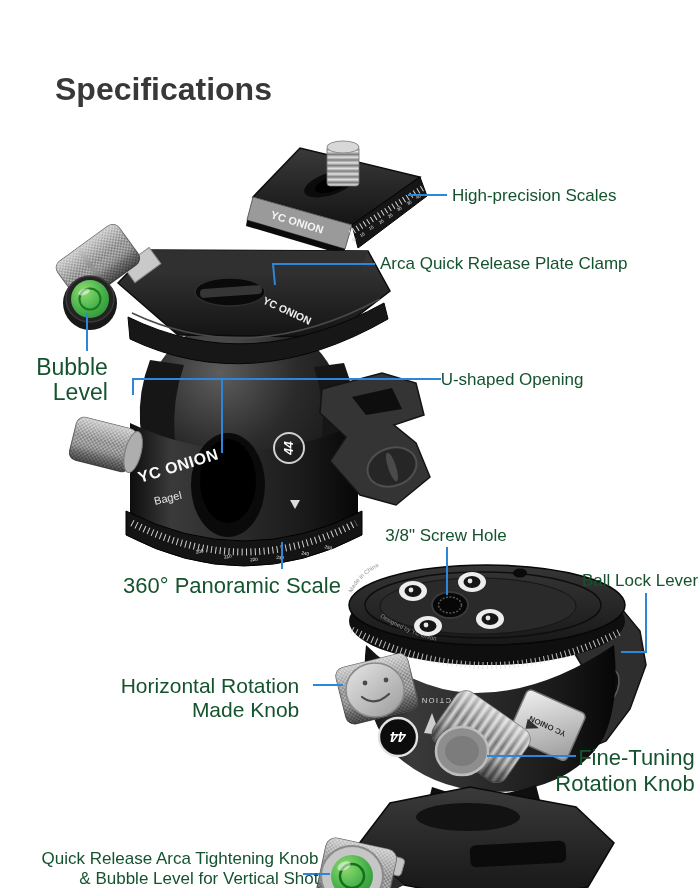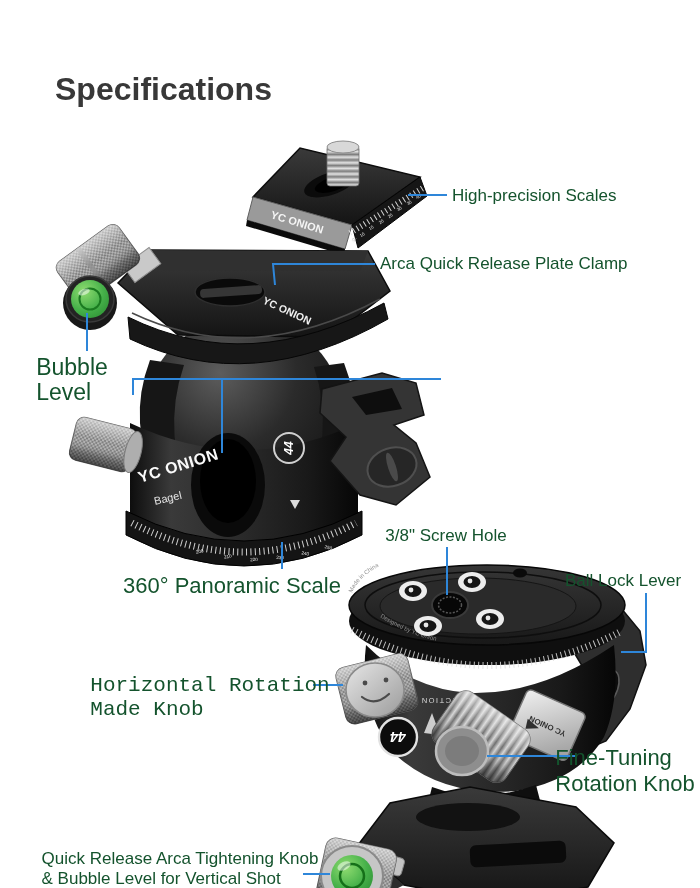--- a/index.html
+++ b/index.html
@@ -7,24 +7,24 @@
     width:700px;height:888px;background:#ffffff;position:relative;overflow:hidden;
     font-family:"Liberation Sans", sans-serif;
   }
   #stage{position:absolute;left:0;top:0;width:700px;height:748px;margin-top:45px;}
   .title{
     position:absolute;left:55px;top:26px;font-size:32px;font-weight:700;color:#383838;
     letter-spacing:0;
   }
   .label{position:absolute;color:#14532d;white-space:nowrap;line-height:1.18;}
   .label .ln{display:block;}
-  .ctr{transform:translateX(-50%);text-align:left;}
+  .ctr{transform:translateX(-50%);text-align:right;}
   .fs17{font-size:17px;}
   .fs18{font-size:22px;}
-  .fs21{font-size:21px;line-height:1.15;font-family:Liberation Mono, monospace;}
+  .fs21{font-size:21px;line-height:1.15;}
   .fs22{font-size:22px;}
   .fs23{font-size:23px;line-height:1.08;}
   svg{position:absolute;left:0;top:0;}
   .leader{stroke:#2e86d9;stroke-width:2;fill:none;}
 </style>
 </head>
 <body>
 
 <div id="stage">
 
@@ -305,27 +305,28 @@
   <div class="label fs17" style="left:452px;top:141px;">High-precision Scales</div>
 
   <div class="label fs17" style="left:380px;top:209px;">Arca Quick Release Plate Clamp</div>
 
   <div class="label fs23 ctr" style="left:72px;top:310px;">
     <span class="ln">Bubble</span>
     <span class="ln">Level</span>
   </div>
 
   <div class="label fs17 ctr" style="left:512px;top:325px;">
+    <span class="ln">U-shaped Opening</span>
   </div>
 
   <div class="label fs22 ctr" style="left:232px;top:528px;">360° Panoramic Scale</div>
 
   <div class="label fs17 ctr" style="left:446px;top:481px;">3/8" Screw Hole</div>
 
-  <div class="label fs17" style="left:565px;top:526px;">Ball Lock Lever</div>
+  <div class="label fs17" style="left:582px;top:526px;">Ball Lock Lever</div>
 
   <div class="label fs21 ctr" style="left:210px;top:629px;">
     <span class="ln">Horizontal Rotation</span>
     <span class="ln">Made Knob</span>
   </div>
 
   <div class="label fs18 ctr" style="left:625px;top:700px;">
     <span class="ln">Fine-Tuning</span>
     <span class="ln">Rotation Knob</span>
   </div>

